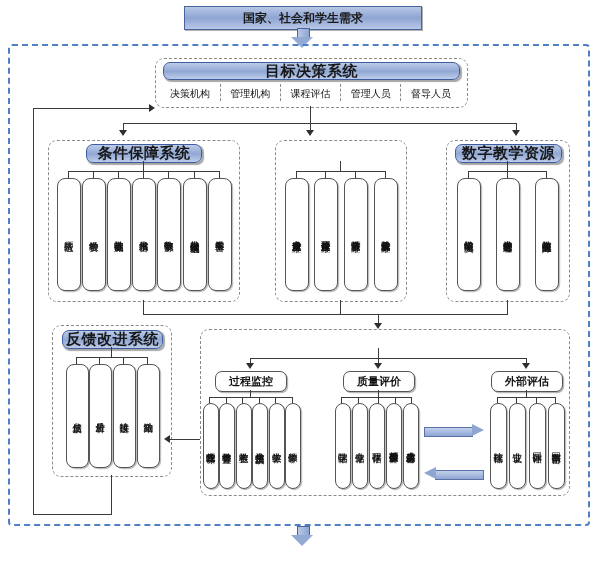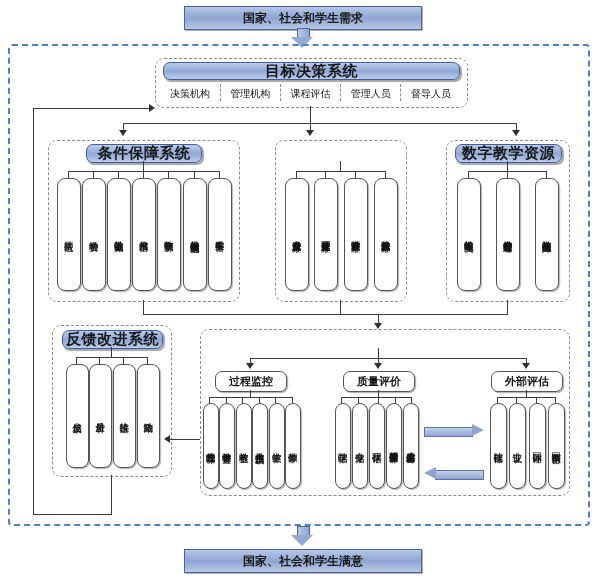--- a/index.html
+++ b/index.html
@@ -339,15 +339,14 @@
     <span class="vtext">国际评估</span>
     </div>
   <div class="vbox" style="left:548px;top:403px;width:15px;height:84px;">
     <span class="vtext">国家数据平台</span>
     </div>
 
   <div class="fatarrow" style="left:291px;top:526px;width:23px;height:20px;">
     <div class="shaft"></div>
       <div class="head"></div>
   </div>
-  <div class="banner" style="left:184px;top:549px;width:236px;">国家、社会和学生满意</div>
 
 </div>
 
 </body></html>

